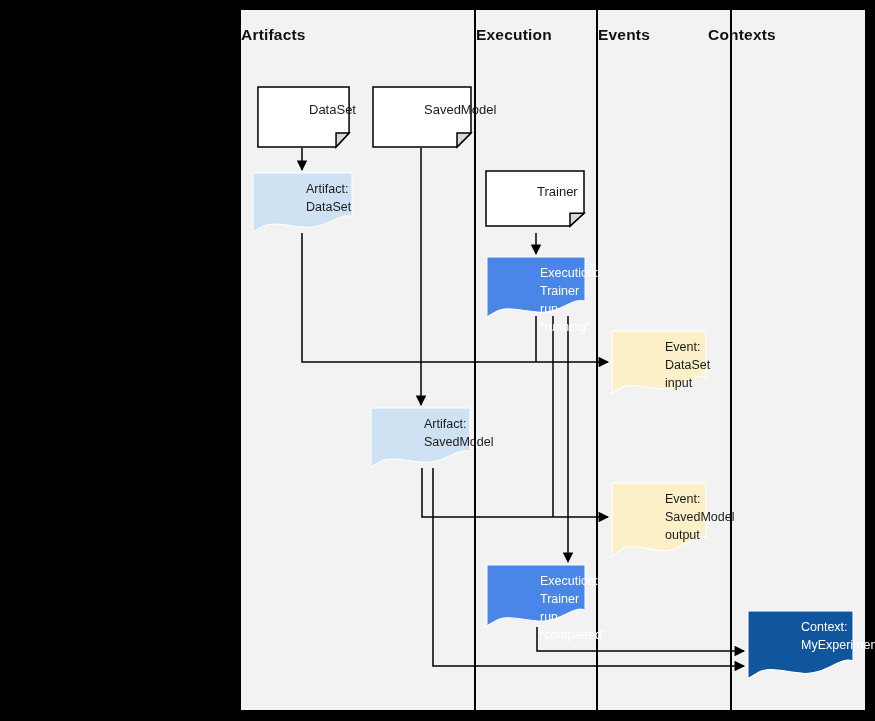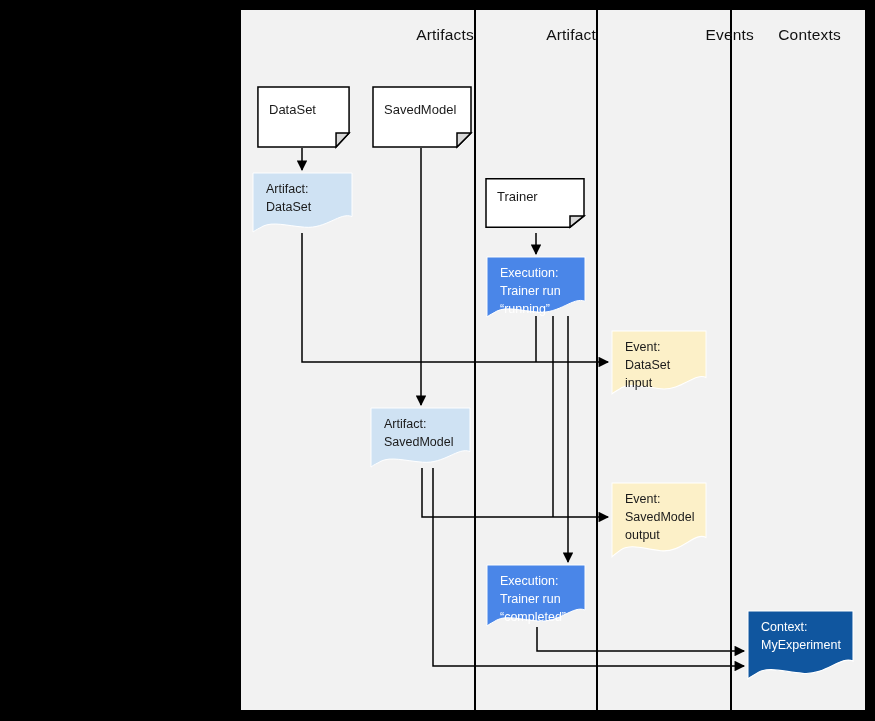--- a/index.html
+++ b/index.html
@@ -6,47 +6,47 @@
   body{
     width:875px;height:721px;background:#000;position:relative;overflow:hidden;
     font-family:"Liberation Sans", sans-serif;
   }
   .panel{
     position:absolute;left:241px;top:10px;width:624px;height:700px;
     background:#f2f2f2;outline:2px solid #000;
   }
   .divider{position:absolute;top:0;bottom:0;width:2px;background:#000;}
   .col-head{
-    position:absolute;top:16px;font-weight:normal;font-size:15.5px;color:#111;
-    text-align:right;letter-spacing:.2px;
+    position:absolute;top:16px;font-weight:bold;font-size:15.5px;color:#111;
+    text-align:left;letter-spacing:.2px;
   }
   .edges{position:absolute;left:0;top:0;}
   .edges polyline{fill:none;stroke:#000;stroke-width:1.5;}
   .node{position:absolute;}
   .node svg{position:absolute;left:0;top:0;width:100%;height:100%;overflow:visible;}
   .doc path{stroke:#000;stroke-width:1.5;}
   .flag path{stroke:#ffffff;stroke-width:1;}
   .label{
     position:relative;z-index:2;font-size:12.5px;line-height:1.45;
-    white-space:pre-line;color:#1a1a1a;padding:7px 8px 0 13px;
+    white-space:pre-line;color:#1a1a1a;padding:7px 8px 0 13px;margin-left:40px;
   }
   .doc .label{padding:0 0 0 12px;display:flex;align-items:center;font-size:13px;height:78%;}
   .light-text{color:#ffffff;}
 </style>
 </head>
 <body>
 
 <div class="panel">
 
   <div class="divider" style="left:233px"></div>
   <div class="divider" style="left:355px"></div>
   <div class="divider" style="left:489px"></div>
 
   <div class="col-head" style="left:0;width:233px">Artifacts</div>
-  <div class="col-head" style="left:235px;width:120px">Artifact</div>
+  <div class="col-head" style="left:235px;width:120px">Execution</div>
   <div class="col-head" style="left:357px;width:156px">Events</div>
   <div class="col-head" style="left:467px;width:133px">Contexts</div>
 
   <svg class="edges" width="624" height="700" viewBox="0 0 624 700">
     <defs>
       <marker id="arrow" viewBox="0 0 10 10" refX="9" refY="5" markerWidth="9" markerHeight="7" orient="auto-start-reverse">
         <path d="M0,0 L10,5 L0,10 z" fill="#000"></path>
       </marker>
     </defs>
     <polyline marker-end="url(#arrow)" points="61,138 61,160"></polyline>
@@ -70,21 +70,21 @@
   </div>
 
   <div class="node doc" style="left:131px;top:76px;width:100px;height:62px">
     <svg viewBox="0 0 100 62" preserveAspectRatio="none">
       <path d="M1,1 H99 V47 L85,61 H1 Z" vector-effect="non-scaling-stroke" fill="#ffffff"></path>
       <path d="M85,61 L99,47 H85 Z" vector-effect="non-scaling-stroke" fill="#d9d9d9"></path>
     </svg>
     <div class="label">SavedModel</div>
   </div>
 
-  <div class="node doc" style="left:244px;top:168px;width:100px;height:50px">
+  <div class="node doc" style="left:244px;top:160px;width:100px;height:57px">
     <svg viewBox="0 0 100 62" preserveAspectRatio="none">
       <path d="M1,1 H99 V47 L85,61 H1 Z" vector-effect="non-scaling-stroke" fill="#ffffff"></path>
       <path d="M85,61 L99,47 H85 Z" vector-effect="non-scaling-stroke" fill="#d9d9d9"></path>
     </svg>
     <div class="label">Trainer</div>
   </div>
 
   <div class="node flag" style="left:12px;top:163px;width:99px;height:60px">
     <svg viewBox="0 0 100 62" preserveAspectRatio="none">
       <path d="M0,0 H100 V45 C88,40 74,58 52,56 C34,54.5 20,50 10,55 C6,57.5 3,58.5 0,61 Z" fill="#cfe2f3"></path>

